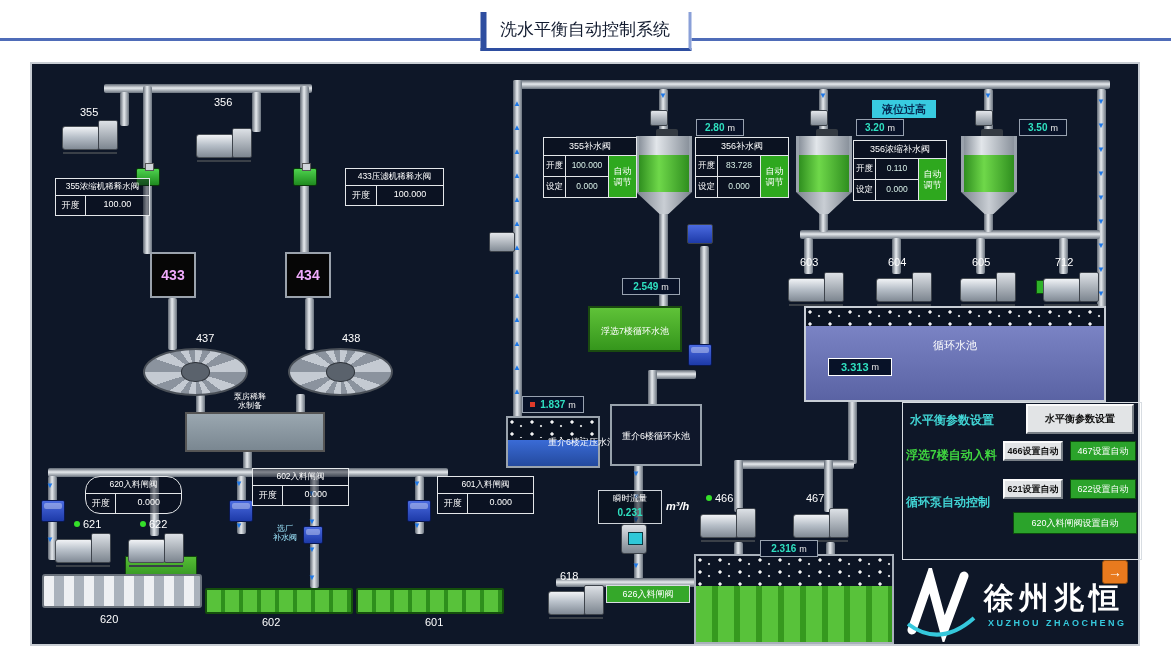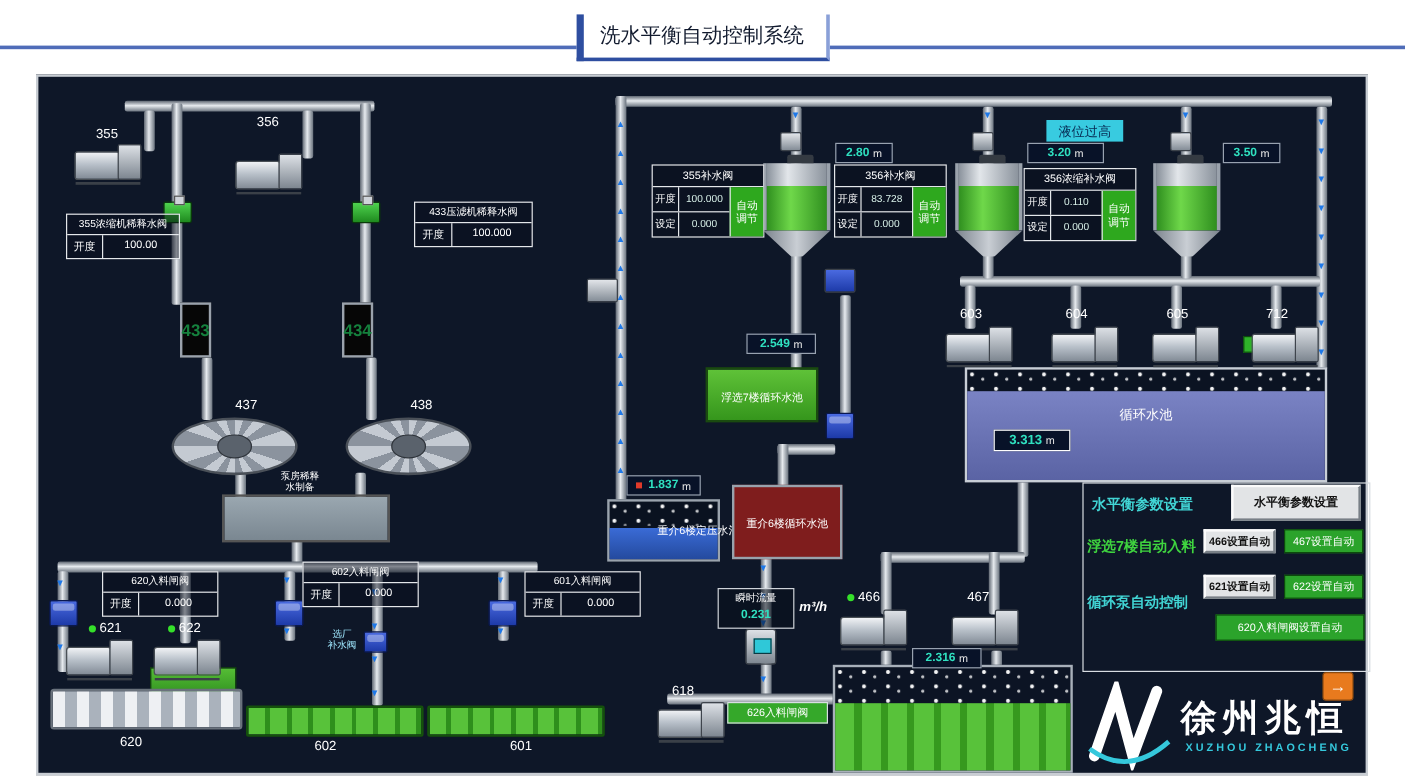--- a/index.html
+++ b/index.html
@@ -20,21 +20,21 @@
   .pump{position:absolute;width:56px;height:32px;z-index:4;box-shadow:0 3px 0 -1px #3a4048;}
   .pump::before{content:"";position:absolute;left:0;bottom:2px;width:36px;height:22px;background:linear-gradient(180deg,#f0f2f5,#b9c1ca 45%,#828b96);border:1px solid #4a5056;border-radius:3px;}
   .pump::after{content:"";position:absolute;right:0;bottom:2px;width:18px;height:28px;background:linear-gradient(180deg,#dde1e6,#7d8690);border:1px solid #3e444c;border-radius:2px;}
   
   .gvalve{position:absolute;width:24px;height:18px;background:linear-gradient(180deg,#4ed34e,#1f8a1f);border:1px solid #0a3a0a;border-radius:2px;z-index:4;}
   .gvalve::after{content:"";position:absolute;top:-6px;left:8px;width:7px;height:6px;background:#cfd4da;border:1px solid #555;}
   .bvalve{position:absolute;width:24px;height:22px;background:linear-gradient(180deg,#4a6ae0,#1d3aa8);border:1px solid #0a1850;border-radius:2px;z-index:4;}
   .bvalve::before{content:"";position:absolute;left:2px;top:2px;right:2px;height:6px;background:rgba(255,255,255,.35);border-radius:2px;}
   .motor{position:absolute;width:26px;height:20px;background:linear-gradient(180deg,#e3e6ea,#848d97);border:1px solid #3c424a;border-radius:2px;z-index:4;}
   
-  .bb{position:absolute;width:26px;height:46px;background:#060606;border:2px solid #9aa2ac;color:#15803d;font-weight:bold;font-size:14px;display:flex;align-items:center;justify-content:center;z-index:4;}
+  .bb{position:absolute;width:46px;height:46px;background:#060606;border:2px solid #9aa2ac;color:#f0abfc;font-weight:bold;font-size:14px;display:flex;align-items:center;justify-content:center;z-index:4;}
   
   .centrifuge{position:absolute;width:105px;height:48px;border-radius:50%;background:repeating-conic-gradient(#c4cad2 0 18deg,#8b939e 18deg 36deg);border:2px solid #4a5058;z-index:4;}
   .centrifuge::after{content:"";position:absolute;left:36%;top:28%;right:36%;bottom:28%;background:#5a626c;border:1px solid #2e333a;border-radius:50%;}
   
   .lbl{position:absolute;color:#fff;font-size:11px;z-index:6;white-space:nowrap;display:flex;align-items:center;}
   .lbl.small{font-size:8px;line-height:9px;text-align:center;display:block;}
   .dot{display:inline-block;width:6px;height:6px;border-radius:50%;background:#35e02a;margin-right:3px;}
   .gsq{position:absolute;width:10px;height:14px;background:#2fb32a;border:1px solid #0c4a0c;z-index:4;}
   
   .lvl{position:absolute;height:17px;background:#081228;border:1px solid #98a2b0;display:flex;align-items:center;justify-content:center;gap:3px;z-index:6;font-weight:bold;}
@@ -50,21 +50,21 @@
   
   .vpanel{position:absolute;width:94px;border:1px solid #e4e7ea;background:rgba(8,14,26,.5);color:#fff;z-index:5;}
   .vpanel .hdr{font-size:9px;text-align:center;border-bottom:1px solid #e4e7ea;padding:2px 0;white-space:nowrap;overflow:hidden;}
   .vpanel .body{display:flex;}
   .vpanel .grid{flex:1;}
   .vpanel .r{display:flex;border-bottom:1px solid #e4e7ea;}
   .vpanel .r:last-child{border-bottom:none;}
   .vpanel .l{width:22px;font-size:8.5px;text-align:center;padding:4px 0;border-right:1px solid #e4e7ea;}
   .vpanel .v{flex:1;font-size:8.5px;text-align:center;padding:4px 0;color:#d8f0e8;}
   .vpanel .btn{width:28px;background:#2ea81e;color:#fff;display:flex;flex-direction:column;align-items:center;justify-content:center;font-size:9px;line-height:11px;border-left:1px solid #e4e7ea;}
-  .alarm{position:absolute;background:#38cbe0;color:#062a52;font-weight:normal;font-size:11px;display:flex;align-items:center;justify-content:center;z-index:6;}
+  .alarm{position:absolute;background:#38cbe0;color:#062a52;font-weight:bold;font-size:11px;display:flex;align-items:center;justify-content:center;z-index:6;}
   
   .hopper{position:absolute;width:56px;z-index:4;}
   .hopper .bodyy{position:relative;height:56px;border-left:3px solid #9aa2ac;border-right:3px solid #9aa2ac;background:linear-gradient(90deg,#8a929c,#e2e6ea 35%,#8a929c);}
   .hopper .fill{position:absolute;left:0;right:0;bottom:0;height:66%;background:linear-gradient(90deg,#2f8f1f,#6fd84a 40%,#2f8f1f);}
   .hopper .cone{height:22px;background:linear-gradient(90deg,#7a828c,#c9ced4 50%,#7a828c);clip-path:polygon(0 0,100% 0,58% 100%,42% 100%);}
   .hopper .cap{position:absolute;top:-7px;left:17px;width:22px;height:7px;background:#343a42;border-radius:2px 2px 0 0;}
   
   .tank{position:absolute;border:2px solid #c2c8d0;z-index:3;}
   .bub{background-image:radial-gradient(circle at 4px 4px,rgba(255,255,255,.95) 1.3px,transparent 2px),radial-gradient(circle at 13px 8px,rgba(255,255,255,.75) 1px,transparent 1.6px);background-size:20px 12px;}
   .tlabel{position:absolute;left:0;right:0;text-align:center;color:#fff;font-size:9px;z-index:6;white-space:nowrap;}
@@ -255,21 +255,21 @@
       <span>438</span>
     </div>
   <div class="centrifuge" style="left:143px;top:348px;"></div>
   <div class="centrifuge" style="left:288px;top:348px;"></div>
 
   <div class="tank bub" style="left:185px;top:412px;width:140px;height:40px;background:linear-gradient(180deg,#9aa7b0,#7a8791);border-color:#555;"></div>
   <div class="lbl small" style="left:224px;top:392px;width:52px;">
     <span>泵房稀释</span><br><span>水制备</span>
   </div>
 
-  <div class="cbox" style="left:85px;top:476px;width:97px;">
+  <div class="cbox" style="left:85px;top:476px;width:97px;border-radius:15px;">
     <div class="hdr">620入料闸阀</div>
     <div class="row">
       <div class="cl">开度</div>
       <div class="cv">0.000</div>
     </div>
   </div>
   <div class="cbox" style="left:252px;top:468px;width:97px;">
     <div class="hdr">602入料闸阀</div>
     <div class="row">
       <div class="cl">开度</div>
@@ -324,21 +324,21 @@
     </div>
 
   <div class="motor" style="left:650px;top:110px;width:18px;height:16px;"></div>
   <div class="motor" style="left:810px;top:110px;width:18px;height:16px;"></div>
   <div class="motor" style="left:975px;top:110px;width:18px;height:16px;"></div>
 
   <div class="lvl" style="left:696px;top:119px;width:48px;">
     <span class="v">2.80</span>
       <span class="u">m</span>
   </div>
-  <div class="lvl" style="left:856px;top:119px;width:64px;">
+  <div class="lvl" style="left:856px;top:119px;width:48px;">
     <span class="v">3.20</span>
       <span class="u">m</span>
   </div>
   <div class="lvl" style="left:1019px;top:119px;width:48px;">
     <span class="v">3.50</span>
       <span class="u">m</span>
   </div>
 
   <div class="hopper" style="left:636px;top:136px;">
     <div class="bodyy">
@@ -434,21 +434,21 @@
       <span class="u">m</span>
   </div>
   <div class="tank" style="left:506px;top:416px;width:94px;height:52px;background:#0a1220;border-color:#9aa3ad;">
     <div class="bub" style="position:absolute;left:0;right:0;top:0;height:20px;"></div>
     <div style="position:absolute;left:0;right:0;bottom:0;height:26px;background:linear-gradient(180deg,#3a6bd6,#244a9e);"></div>
     <div class="tlabel" style="top:18px;padding-left:40px;">重介6楼定压水池</div>
   </div>
 
   <div class="motor" style="left:687px;top:224px;background:linear-gradient(180deg,#4a6ae0,#1d3aa8);"></div>
   <div class="bvalve" style="left:688px;top:344px;"></div>
-  <div class="tank bub" style="left:610px;top:404px;width:92px;height:62px;background:#7f1d1d;border-color:#98a2ac;">
+  <div class="tank bub" style="left:610px;top:404px;width:92px;height:62px;background:#0f172a;border-color:#98a2ac;">
     <div class="tlabel" style="top:24px;">重介6楼循环水池</div>
   </div>
 
   <div class="fmbox" style="left:598px;top:490px;">
     <div class="t">瞬时流量</div>
     <div class="n">0.231</div>
   </div>
   <div class="lbl" style="left:666px;top:500px;font-weight:bold;font-style:italic;">
       <span>m³/h</span>
     </div>

